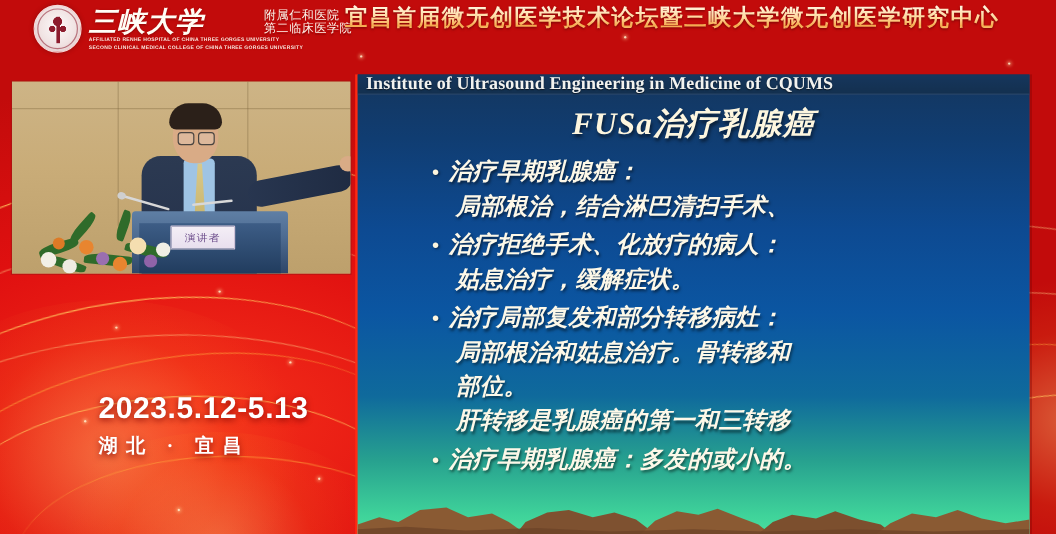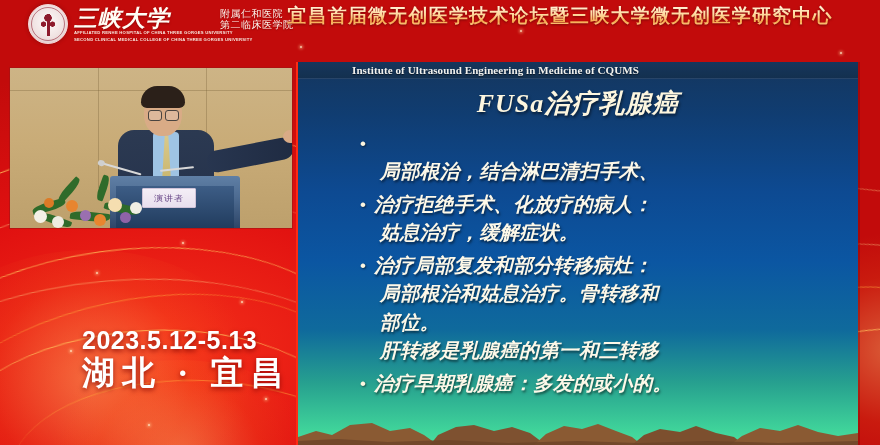--- a/index.html
+++ b/index.html
@@ -206,21 +206,21 @@
     position:absolute; left:82px; top:325px; z-index:6; text-align:left;
   }
   #date-text {
     font-family:"Liberation Sans", sans-serif;
     font-weight:bold; font-size:25px; color:#ffffff;
     letter-spacing:.5px; line-height:31px;
     text-shadow:0 2px 5px rgba(120,0,0,.75);
   }
   #place-text {
     font-family:"Liberation Serif", serif;
-    font-weight:bold; font-size:33px; color:#ffffff;
+    font-weight:bold; font-size:16px; color:#ffffff;
     letter-spacing:7px; line-height:34px;
     text-shadow:0 2px 5px rgba(120,0,0,.75);
   }
 
   
   #slide {
     position:absolute; left:298px; top:62px; width:560px; height:383px;
     z-index:5; overflow:hidden;
     background:linear-gradient(180deg,
       #14365e 0%,
@@ -234,24 +234,23 @@
     box-shadow:-2px 0 0 0 #ff2a12, 2px 0 0 0 rgba(120,0,0,.35);
   }
   #slide-header {
     position:absolute; left:0; top:0; width:100%; height:17px;
     background:linear-gradient(180deg,#16365d,#13304f);
     display:flex; align-items:center;
     border-bottom:1px solid rgba(255,255,255,.08);
   }
   #slide-header-text {
     font-family:"Liberation Serif", serif;
-    font-weight:bold; font-size:11px; color:#f2f2ef;
+    font-weight:bold; font-size:15px; color:#f2f2ef;
     padding-left:7px; letter-spacing:.1px; white-space:nowrap;
     text-shadow:0 1px 1px rgba(0,0,0,.6);
-    margin-left:47px;
   }
   #slide-title {
     position:absolute; left:0; top:24px; width:100%;
     text-align:center;
     font-family:"Liberation Serif", serif;
     font-weight:bold; font-style:italic;
     font-size:26px; color:#fdf6df;
     letter-spacing:1px;
     text-shadow:1px 2px 3px rgba(0,0,0,.55);
   }
@@ -396,20 +395,21 @@
       <div id="slide-header-text">Institute of Ultrasound Engineering in Medicine of CQUMS</div>
     </div>
 
     <div id="slide-title">FUSa治疗乳腺癌</div>
 
     <div id="slide-body">
 
       <div class="bullet-item">
         <div class="bullet-first">
           <span class="bullet-dot">•</span>
+          <span class="b-line">治疗早期乳腺癌：</span>
         </div>
         <div class="b-line b-cont">局部根治，结合淋巴清扫手术、</div>
       </div>
 
       <div class="bullet-item">
         <div class="bullet-first">
           <span class="bullet-dot">•</span>
           <span class="b-line">治疗拒绝手术、化放疗的病人：</span>
         </div>
         <div class="b-line b-cont">姑息治疗，缓解症状。</div>

